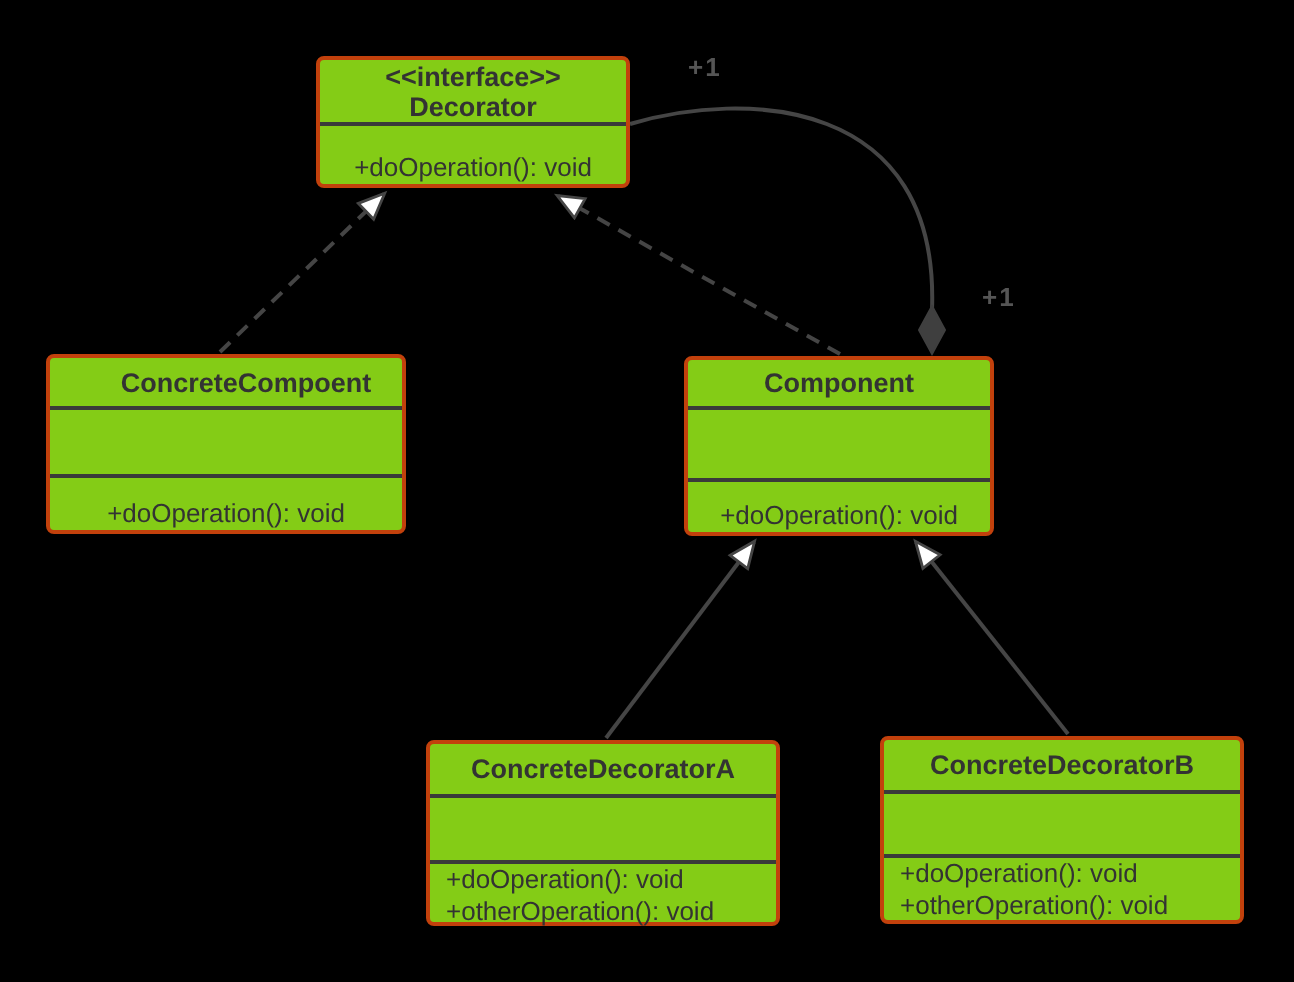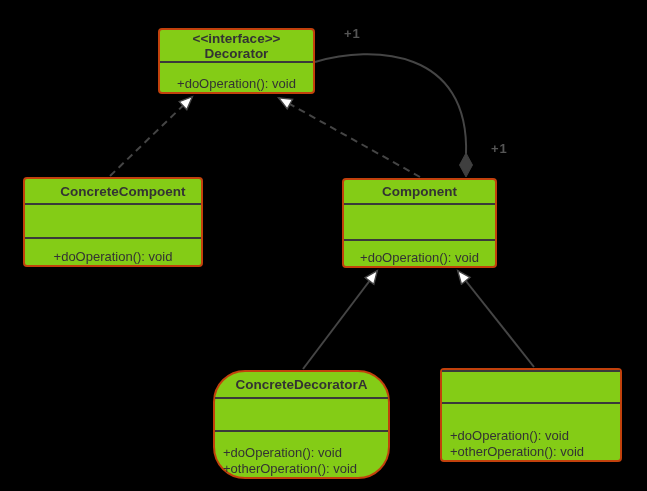--- a/index.html
+++ b/index.html
@@ -58,21 +58,21 @@
   }
   
   #box-component{left:158px;top:28px;width:157px;height:66px;}
   #box-component .uml-title{height:31px;}
   #box-concrete-component{left:23px;top:177px;width:180px;height:90px;}
   #box-concrete-component .uml-title{height:24px;margin-left:20px;}
   #box-concrete-component .uml-attrs{height:32px;}
   #box-decorator{left:342px;top:178px;width:155px;height:90px;}
   #box-decorator .uml-title{height:23px;}
   #box-decorator .uml-attrs{height:34px;}
-  #box-concrete-decorator-a{left:213px;top:370px;width:177px;height:109px;border-radius:32px;}
+  #box-concrete-decorator-a{left:213px;top:370px;width:177px;height:93px;}
   #box-concrete-decorator-a .uml-title{height:25px;}
   #box-concrete-decorator-a .uml-attrs{height:31px;}
   #box-concrete-decorator-b{left:440px;top:368px;width:182px;height:94px;}
   #box-concrete-decorator-b .uml-title{height:25px;}
   #box-concrete-decorator-b .uml-attrs{height:30px;}
   #label-mult-top{left:344px;top:26px;}
   #label-mult-right{left:491px;top:141px;}
 </style>
 </head>
 <body>
@@ -134,20 +134,23 @@
       <div>ConcreteDecoratorA</div>
     </div>
     <div class="uml-attrs"></div>
     <div class="uml-ops left">
       <div>+doOperation(): void</div>
       <div>+otherOperation(): void</div>
     </div>
   </div>
 
   <div class="uml-class" id="box-concrete-decorator-b">
+    <div class="uml-title">
+      <div>ConcreteDecoratorB</div>
+    </div>
     <div class="uml-attrs"></div>
     <div class="uml-ops left">
       <div>+doOperation(): void</div>
       <div>+otherOperation(): void</div>
     </div>
   </div>
 
   <div class="mult-label" id="label-mult-top">+1</div>
   <div class="mult-label" id="label-mult-right">+1</div>
 

